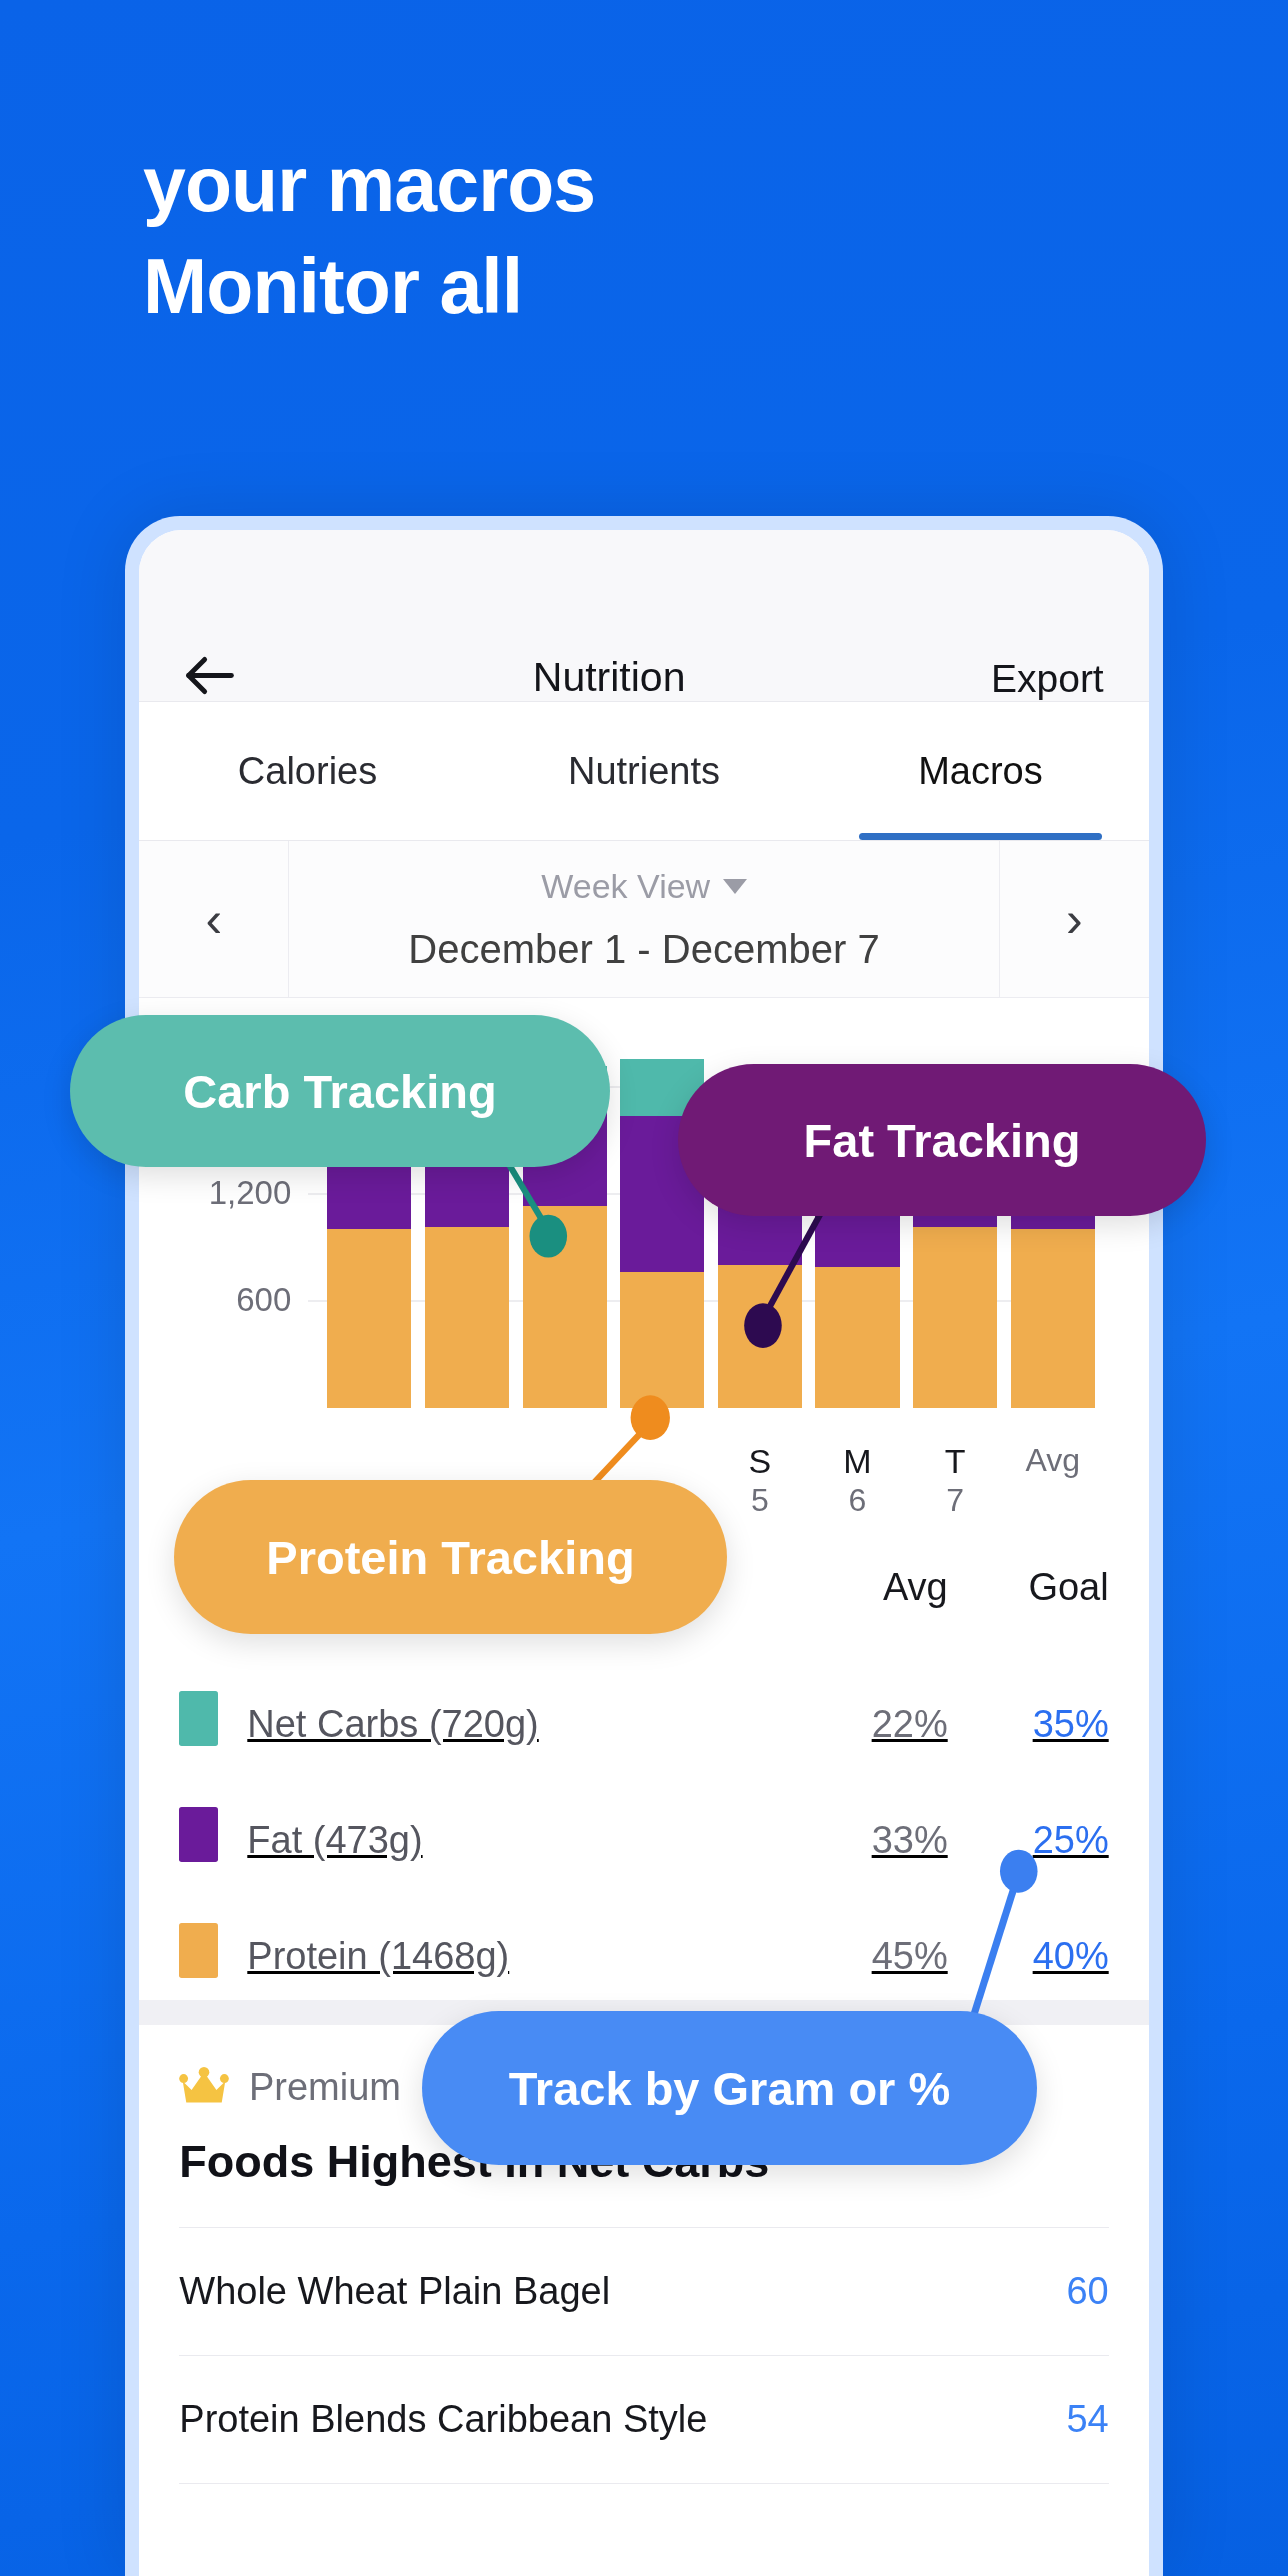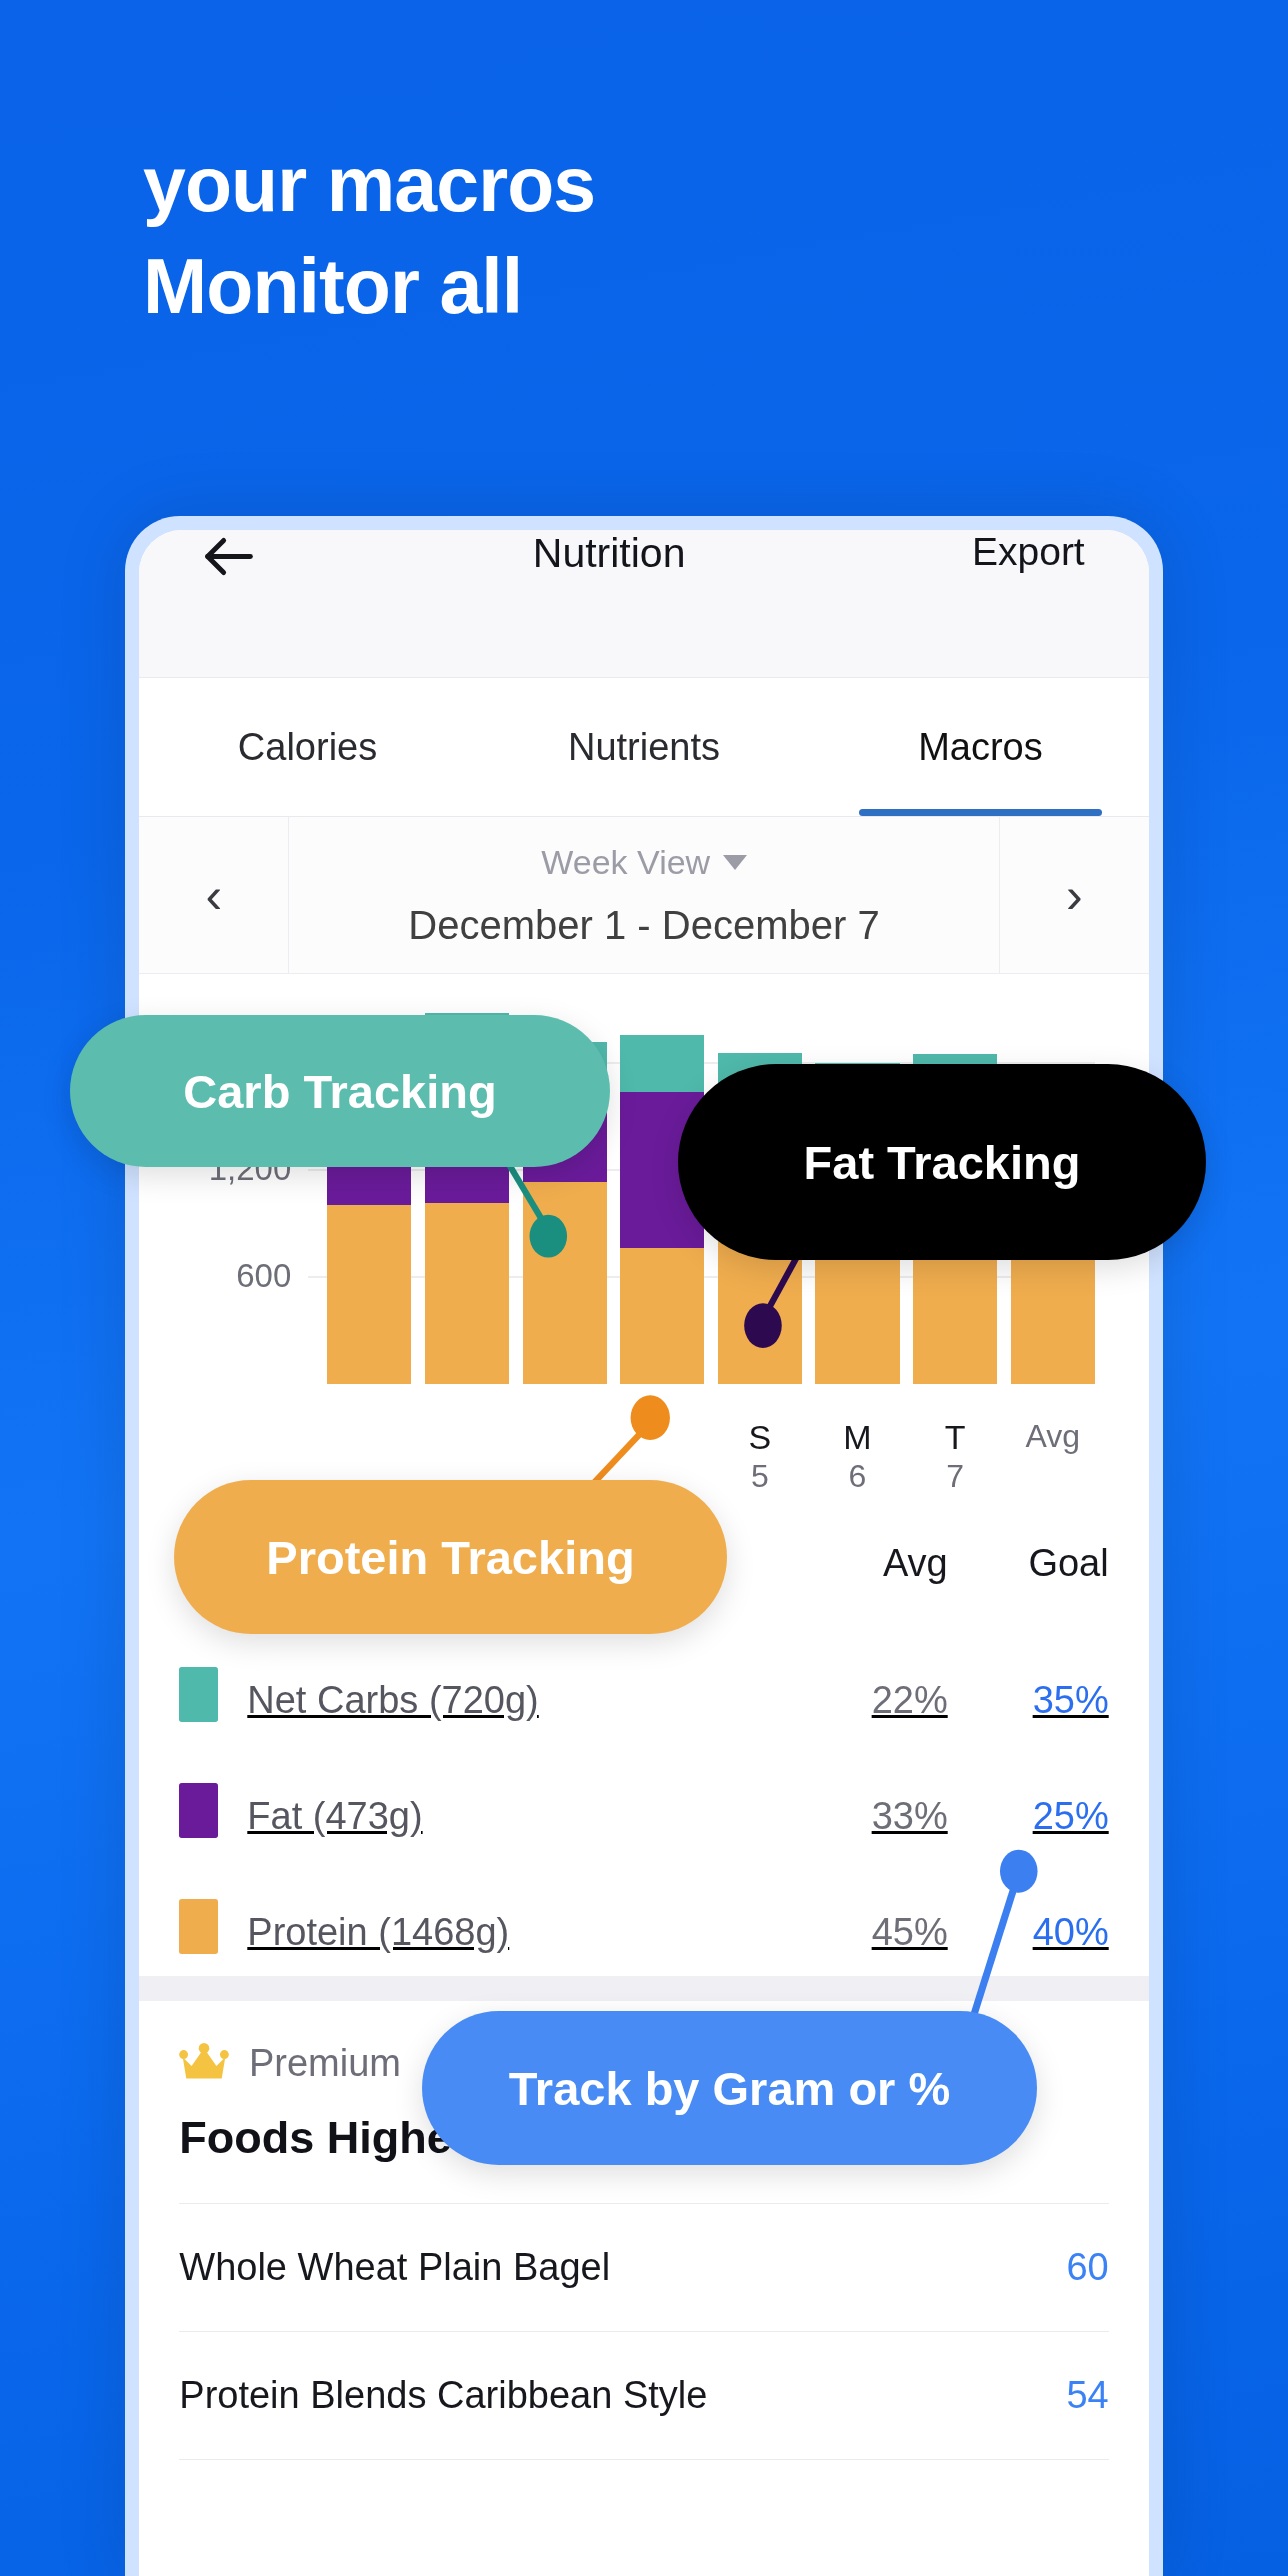--- a/index.html
+++ b/index.html
@@ -36,25 +36,25 @@
   .phone-screen{
     width:100%; height:100%;
     border-radius:43px 43px 0 0;
     background:#ffffff;
     overflow:hidden;
     position:relative;
   }
 
   
   .appbar{
-    height:148px;
+    height:172px;
     background:#f8f8fa;
     display:flex;
-    align-items:flex-start;
-    padding:0 64px;
+    align-items:flex-end;
+    padding:0 45px;
     border-bottom:0.9px solid #e9e9ee;
   }
   .back-arrow{
     width:52px;height:52px;flex:0 0 auto;
     display:flex;align-items:center;justify-content:center;
   }
   .back-arrow svg{display:block;}
   .appbar-title{
     flex:1;
     text-align:center;
@@ -241,22 +241,22 @@
     text-align:center;
   }
   #callout-carb{
     left:70px;top:1015px;
     width:540px;height:152px;
     background:#5cbdae;
     font-size:47px;
   }
   #callout-fat{
     left:678px;top:1064px;
-    width:528px;height:196px;
-    background:#000000;
+    width:528px;height:152px;
+    background:#701a75;
     font-size:47px;
   }
   #callout-protein{
     left:174px;top:1480px;
     width:553px;height:154px;
     background:#f0ad4e;
     font-size:47px;
   }
   #callout-gram{
     left:422px;top:2011px;

